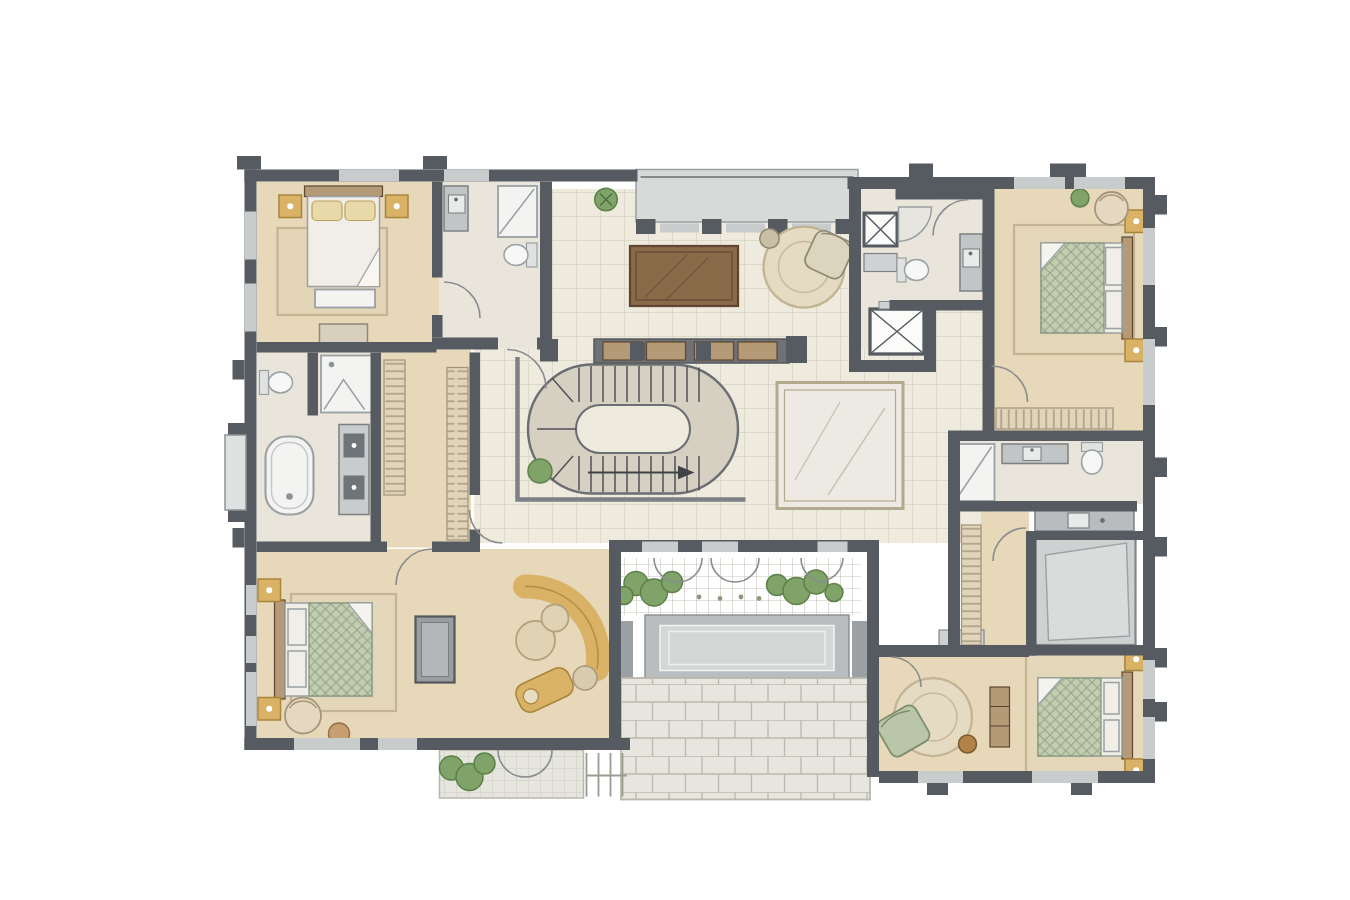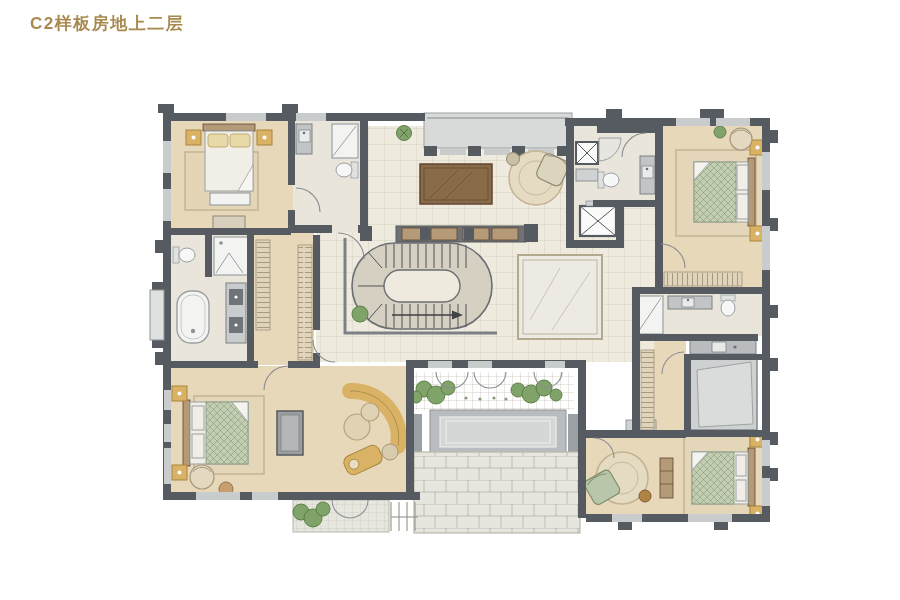--- a/index.html
+++ b/index.html
@@ -30,21 +30,20 @@
   .door{stroke:#8a8d92;stroke-width:1.1;fill:none;}
   .plant{fill:var(--plant,#7fa368);stroke:var(--plantDark,#5d8049);stroke-width:1;}
   .marble{fill:var(--marble,#eceae2);stroke:var(--marbleLine,#b3a98e);stroke-width:2;}
   .stairline{stroke:#4f5257;stroke-width:1;}
   .wrb{fill:#e0d4ba;stroke:#a2937a;stroke-width:0.8;}
 </style>
 </head>
 <body>
 
 <div class="canvas">
-  <div class="plan-title">C2样板房地上二层</div>
 
   <svg width="900" height="600" viewBox="0 0 900 600">
     <defs>
       <pattern id="tile" width="16" height="16" patternUnits="userSpaceOnUse">
         <path d="M16 0H0V16" fill="none" stroke="rgba(96,84,60,0.16)" stroke-width="1"></path>
       </pattern>
       <pattern id="tileS" width="8" height="8" patternUnits="userSpaceOnUse">
         <path d="M8 0H0V8" fill="none" stroke="rgba(96,84,60,0.18)" stroke-width="0.8"></path>
       </pattern>
       <pattern id="brick" width="22" height="24" patternUnits="userSpaceOnUse">

